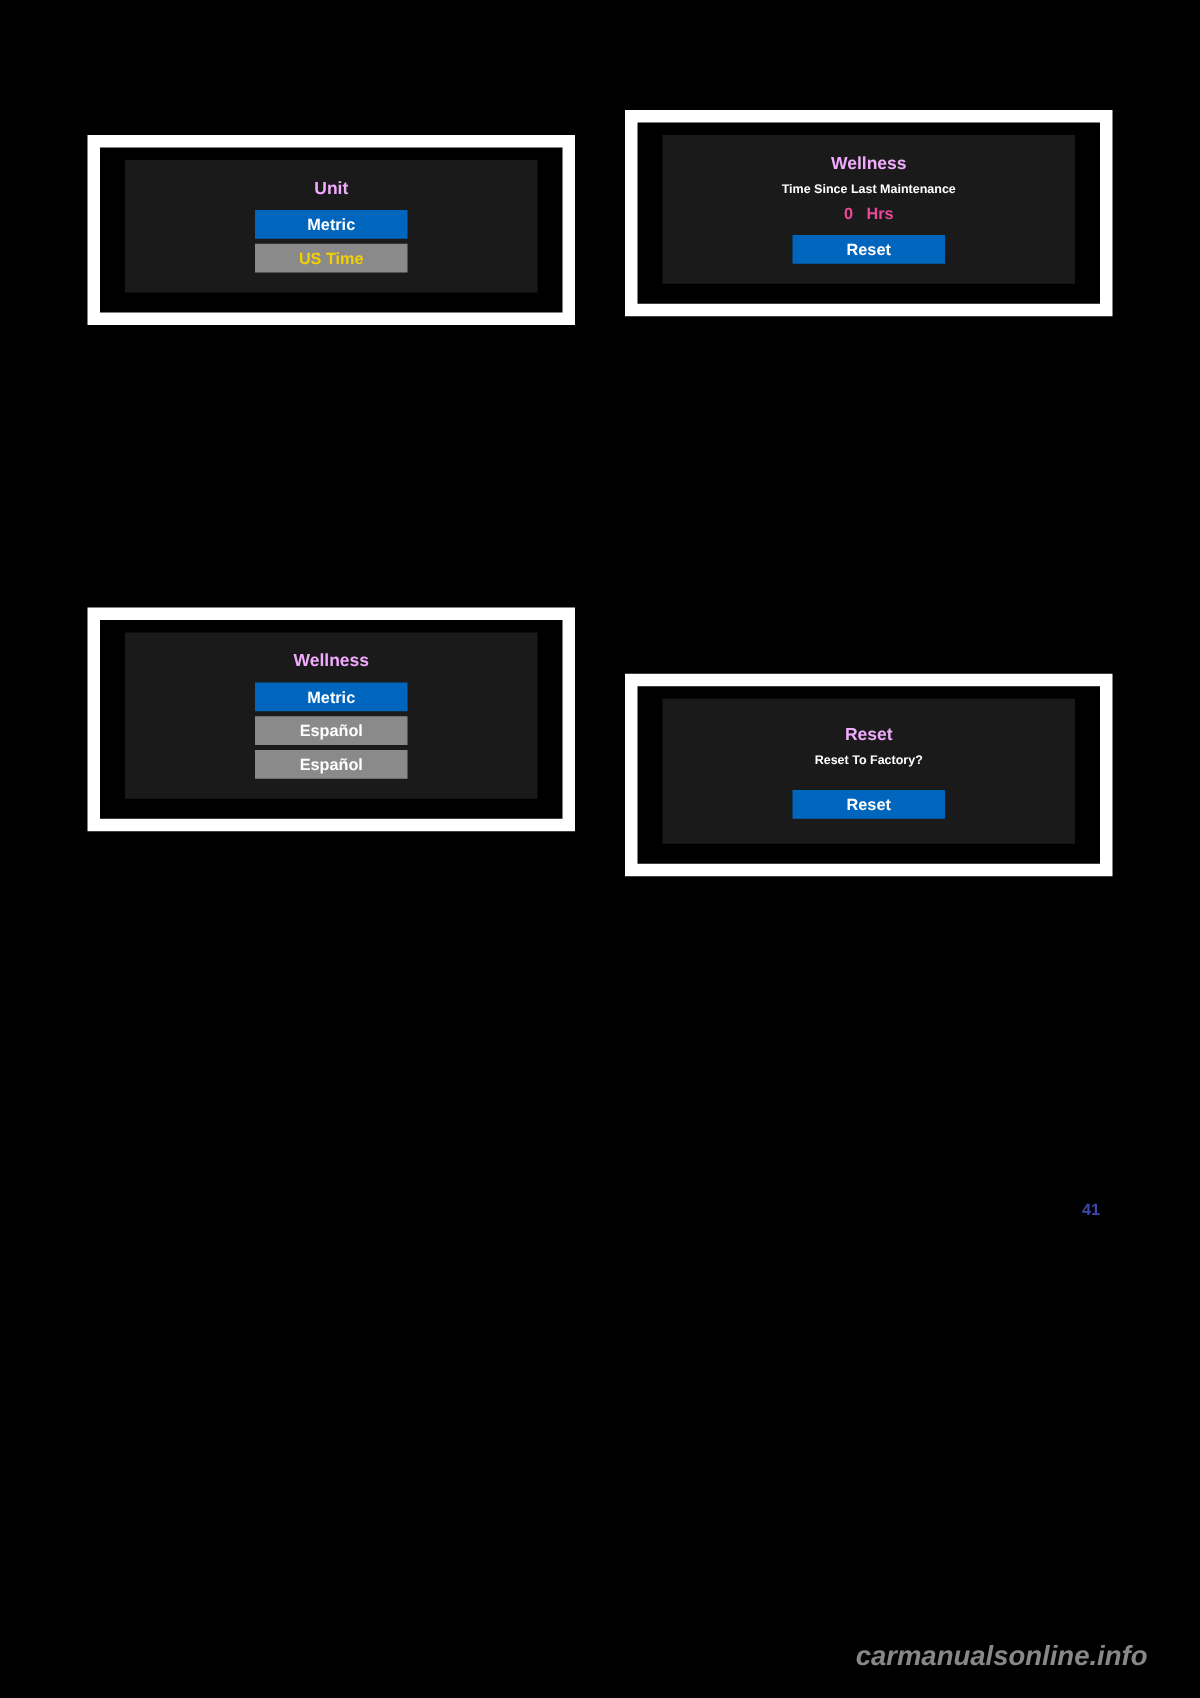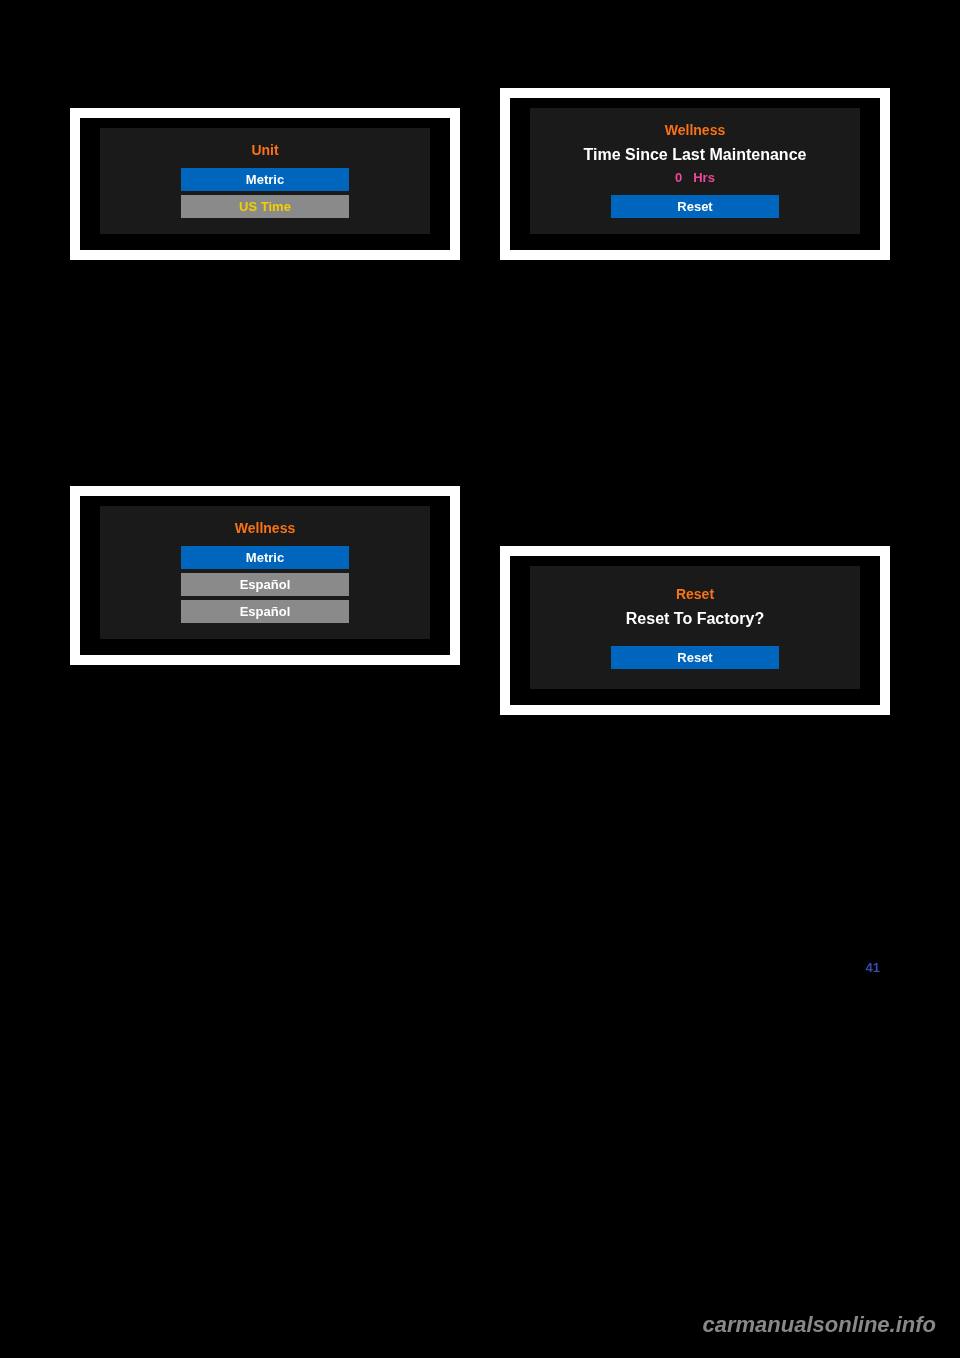--- a/index.html
+++ b/index.html
@@ -34,56 +34,56 @@
       margin: 8px 0 18px 0;
     }
     .display-inner {
       background: #1a1a1a;
       padding: 8px 20px 14px 20px;
       display: flex;
       flex-direction: column;
       align-items: center;
     }
     .display-title {
-      color: #f97316;
+      color: #f0abfc;
       font-weight: bold;
       font-size: 14px;
       text-align: center;
       margin: 6px 0 8px 0;
     }
     .display-subtitle {
       color: #fff;
       font-weight: bold;
-      font-size: 16px;
+      font-size: 10px;
       text-align: center;
       margin-bottom: 6px;
     }
     .display-value {
       color: #ec4899;
       font-weight: bold;
       font-size: 13px;
       text-align: center;
       margin-bottom: 8px;
     }
     .display-btn {
       display: block;
-      width: 168px;
+      width: 122px;
       text-align: center;
       font-weight: bold;
       font-size: 13px;
       padding: 4px 0;
       margin: 2px auto;
     }
     .btn-blue { background: #0065bd; color: #fff; }
     .btn-grey { background: #8a8a8a; color: #fff; }
     .btn-grey-yellow { background: #8a8a8a; color: #f5d000; }
     .footer-watermark {
       position: absolute;
       bottom: 20px;
-      right: 24px;
+      right: 42px;
       color: #888;
       font-size: 22px;
       font-weight: bold;
       font-style: italic;
     }
     .page-num {
       position: absolute;
       right: 80px;
       top: 960px;
       color: #000;

